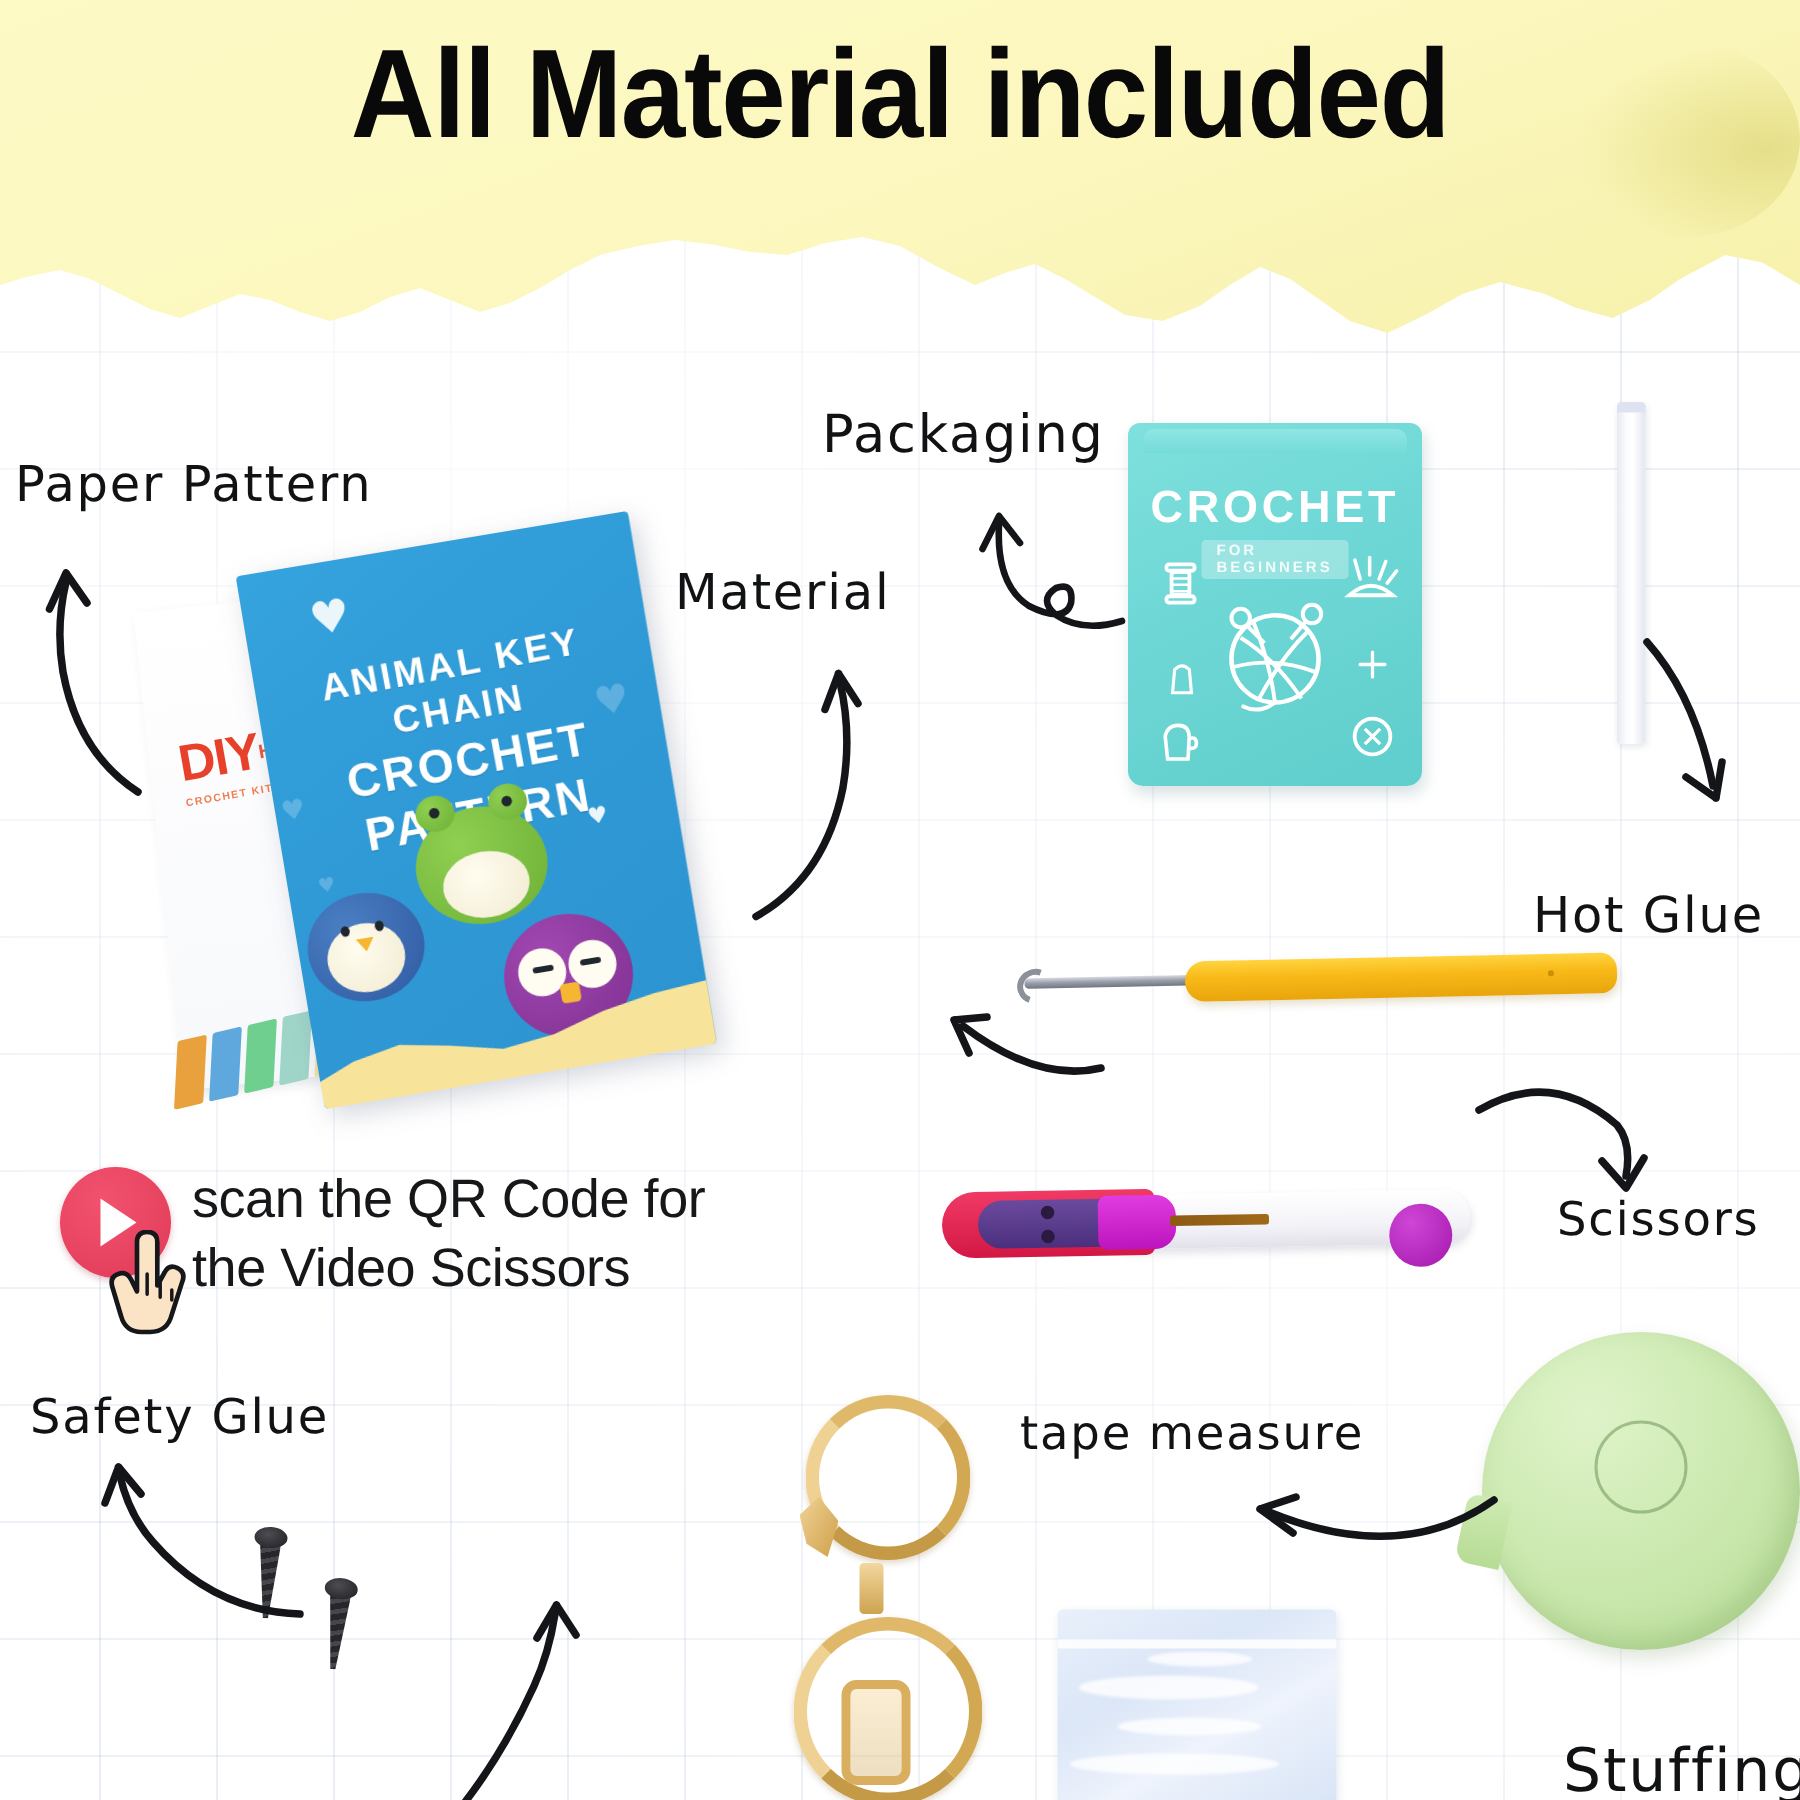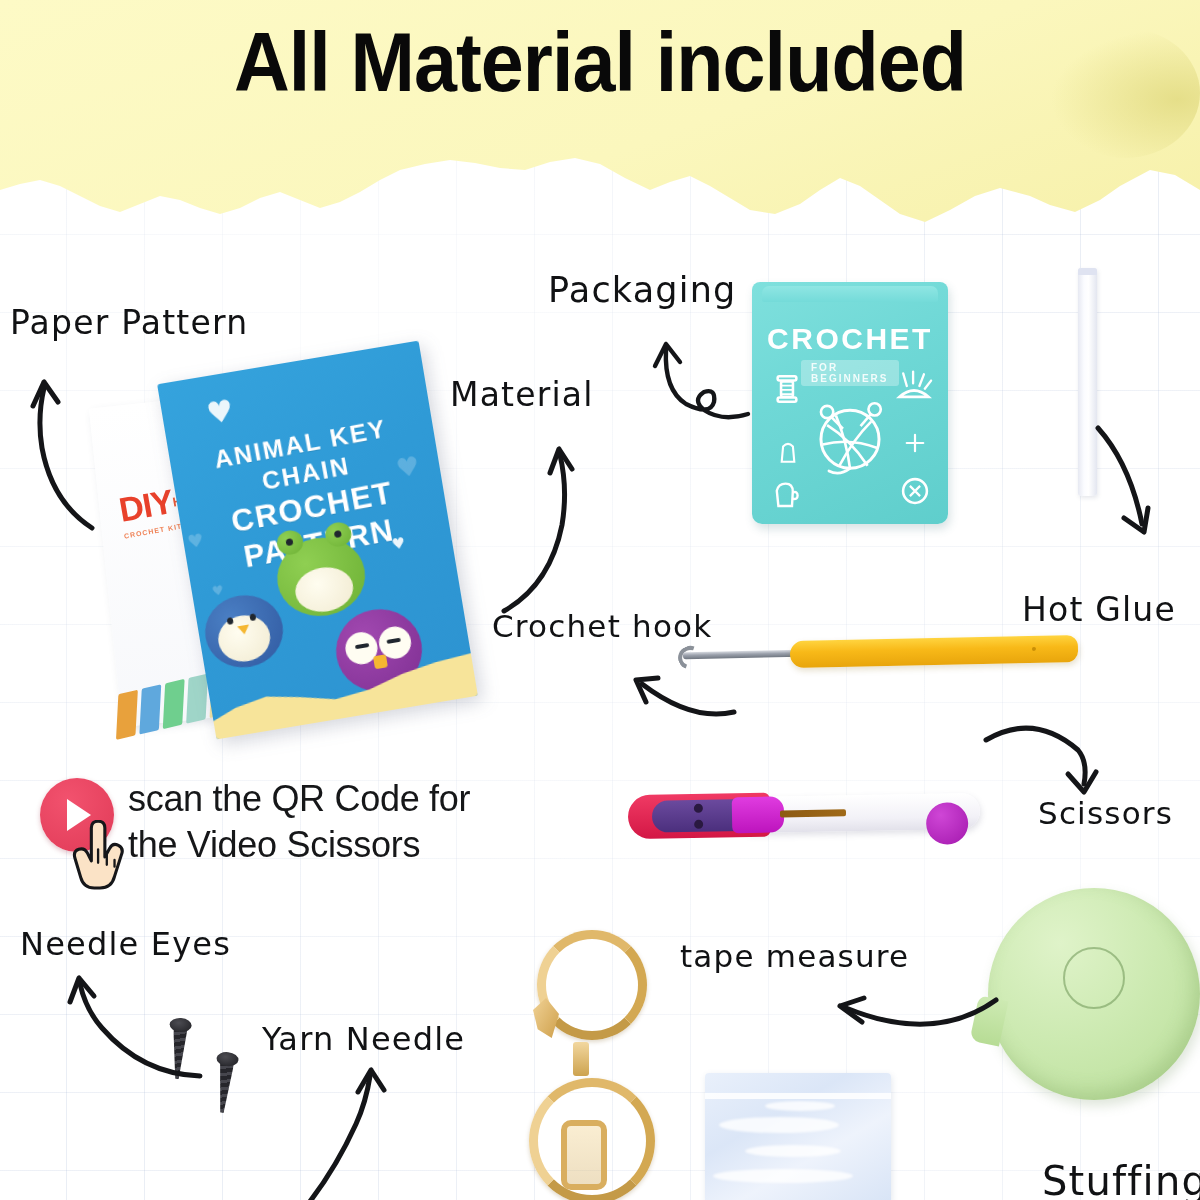--- a/index.html
+++ b/index.html
@@ -488,24 +488,22 @@
   </svg>
   <div class="qr-text">
     <div>scan the QR Code for</div>
     <div>the Video Scissors</div>
   </div>
 
   <div class="hand" style="left:10px;top:303px;font-size:33px;">Paper Pattern</div>
   <div class="hand" style="left:548px;top:270px;font-size:35px;">Packaging</div>
   <div class="hand" style="left:450px;top:375px;font-size:33px;">Material</div>
   <div class="hand" style="left:1022px;top:542px;font-size:33px;margin-top:48px;">Hot Glue</div>
-  <div class="hand" style="left:492px;top:608px;font-size:31px;">Crochet hook</div>
   <div class="hand" style="left:1038px;top:795px;font-size:31px;">Scissors</div>
-  <div class="hand" style="left:20px;top:925px;font-size:32px;">Needle Eyes</div>
-  <div class="hand" style="left:262px;top:1020px;font-size:32px;">Yarn Needle</div>
+  <div class="hand" style="left:20px;top:925px;font-size:32px;">Safety Glue</div>
   <div class="hand" style="left:680px;top:938px;font-size:31px;">tape measure</div>
   <div class="hand" style="left:1042px;top:1158px;font-size:40px;">Stuffing</div>
 
   <div class="arrow" style="left:6px;top:352px;">
     <svg width="130" height="180" viewBox="0 0 130 180">
       <path d="M86 176 Q46 150 36 96 Q31 66 38 36" fill="none" stroke="#141518" stroke-width="5" stroke-linecap="round"></path>
       <path d="M38 30 L27 54 M38 30 L52 50" fill="none" stroke="#141518" stroke-width="5" stroke-linecap="round"></path>
     </svg>
   </div>
 

